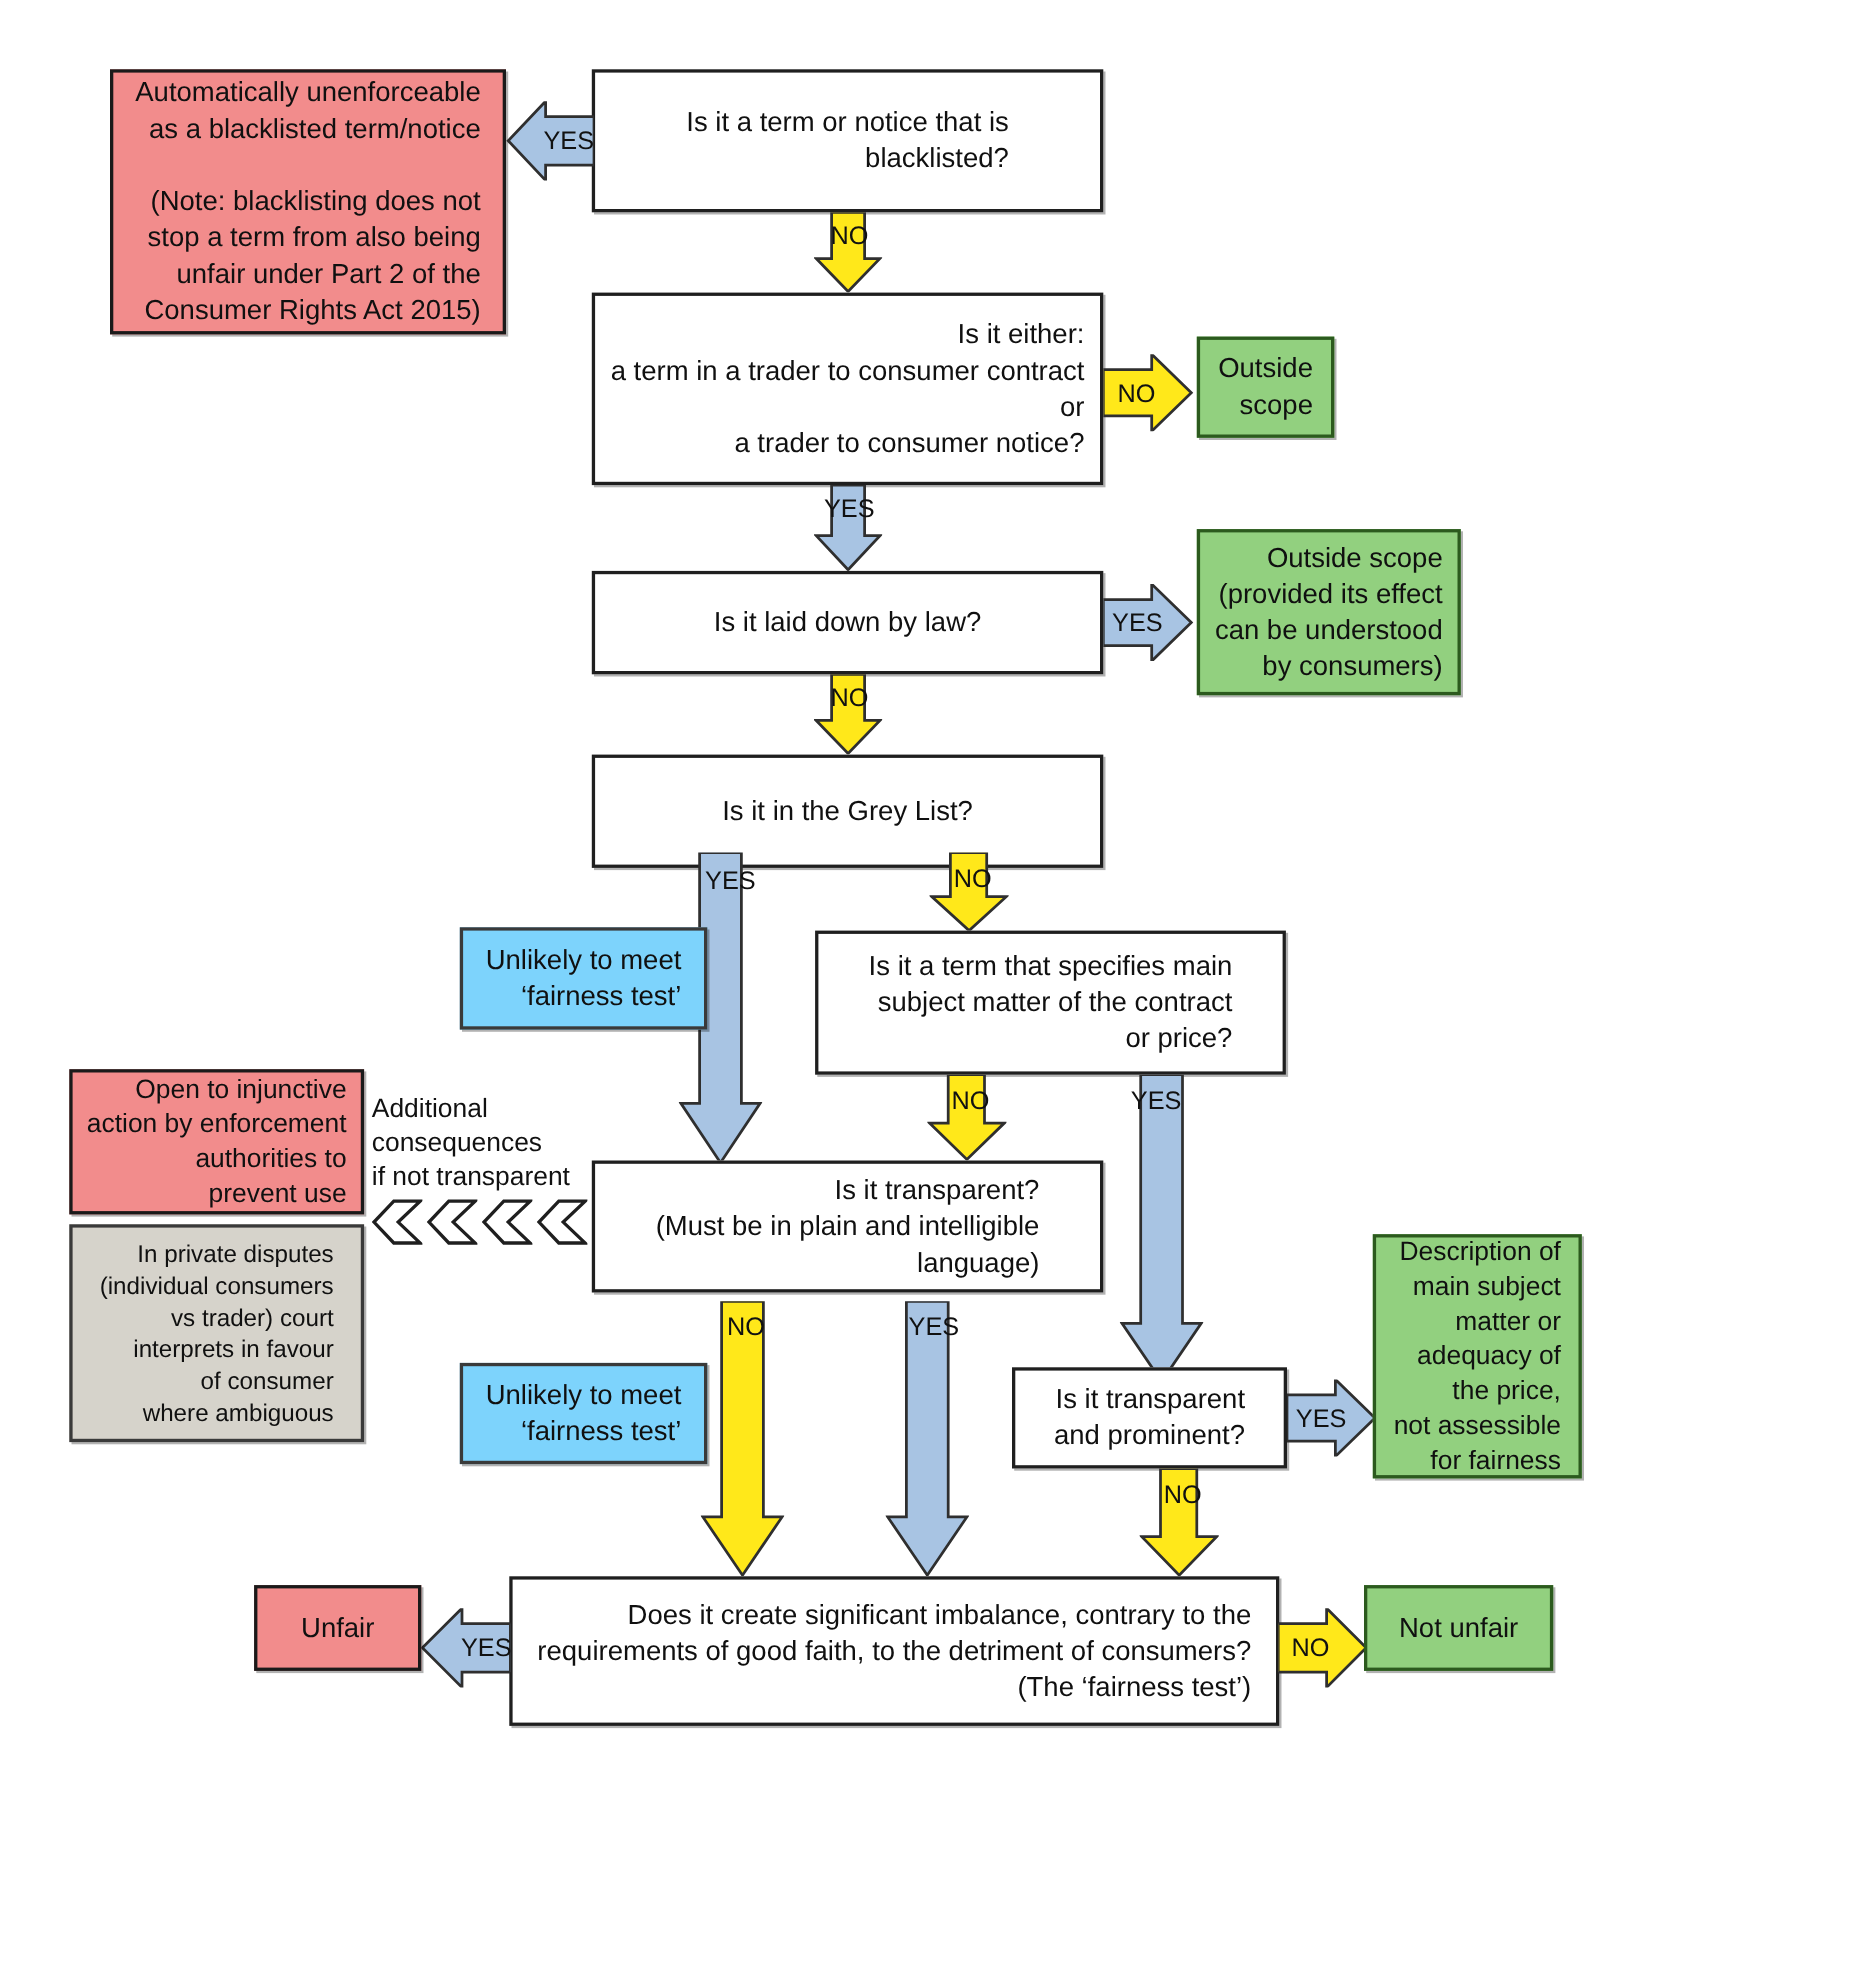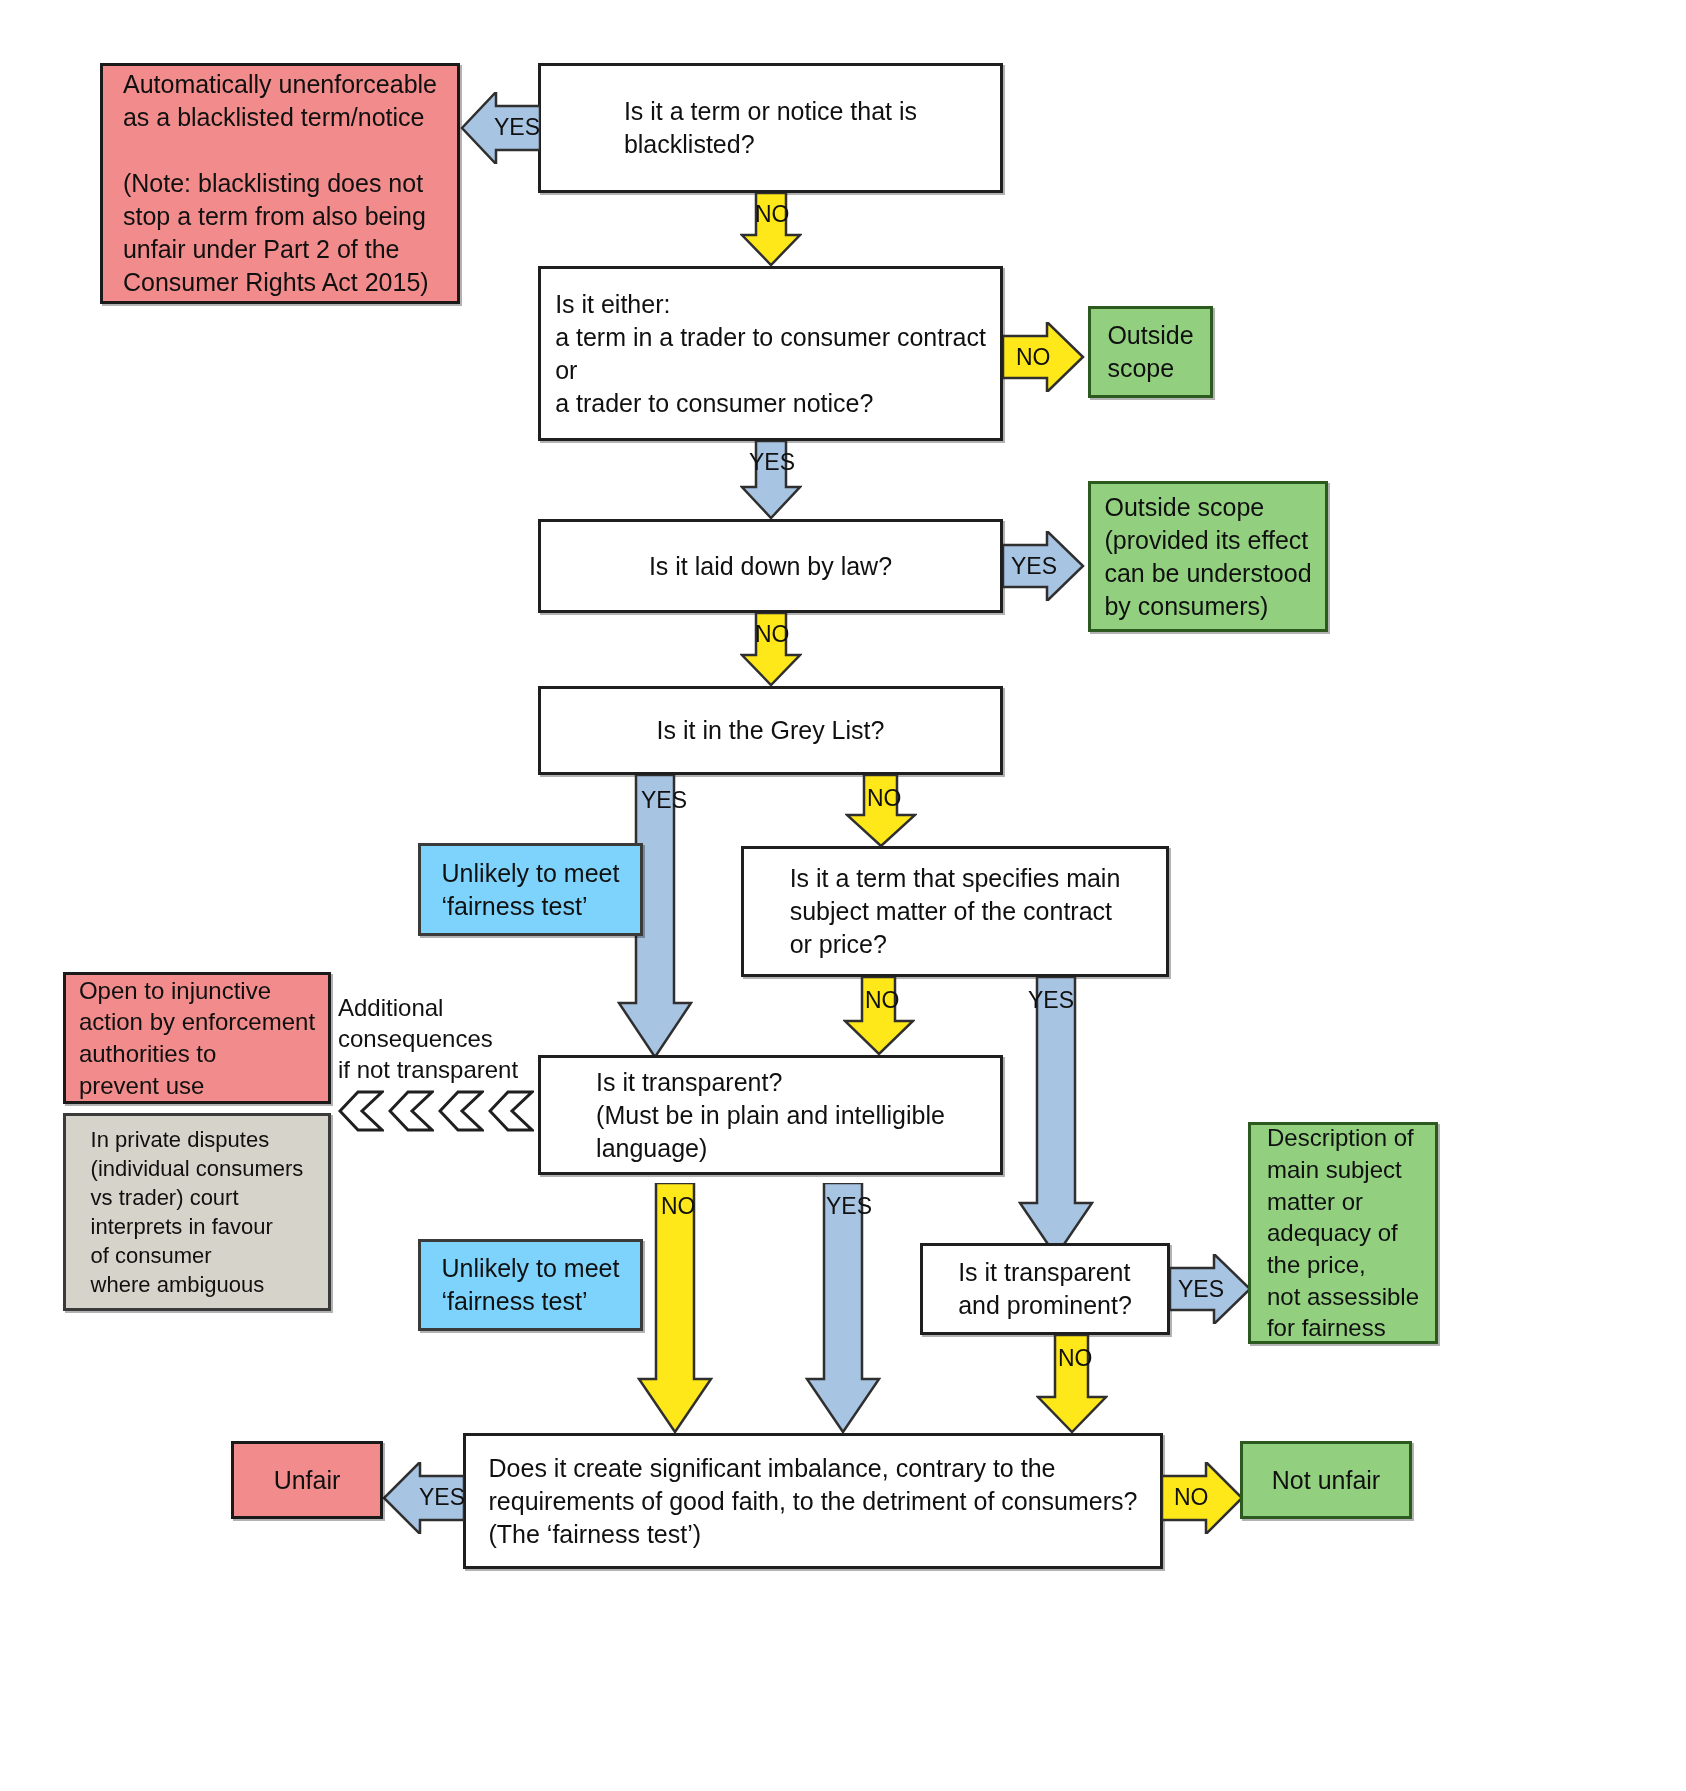--- a/index.html
+++ b/index.html
@@ -32,21 +32,21 @@
   }
 
   
   .node {
     position: absolute;
     box-sizing: border-box;
     border: 3px solid #1f1f1f;
     display: flex;
     align-items: center;
     justify-content: center;
-    text-align: left;
+    text-align: right;
     line-height: 1.32;
     font-size: 25px;
     color: #101010;
     padding: 21px 8px;
     white-space: pre-line;
     box-shadow: 2px 2px 0 rgba(0,0,0,0.30);
   }
   .node.q      { background: #ffffff; }
   .node.red    { background: #f28c8c; border-color: #1a1a1a; }
   .node.green  { background: #92d07f; border-color: #2c5a1e; }
@@ -173,21 +173,21 @@
 
   <div class="arrow" style="left:740px; top:613px; width:62px; height:73px;">
     <span class="shape">
       <svg viewBox="0 0 62 73" preserveAspectRatio="none">
         <polygon points="16,0 46,0 46,42 60,42 31,72 2,42 16,42" fill="#ffe81a" stroke="#2f2f2f" stroke-width="2.5"></polygon>
       </svg>
     </span>
     <span class="alabel" style="left:15px; top:8px;">NO</span>
   </div>
 
-  <div class="node q" style="left:538px; top:686px; width:465px; height:89px;">Is it in the Grey List?</div>
+  <div class="node q" style="left:538px; top:686px; width:465px; height:103px;">Is it in the Grey List?</div>
 
   <div class="arrow" style="left:617px; top:775px; width:76px; height:283px;">
     <span class="shape">
       <svg viewBox="0 0 76 283" preserveAspectRatio="none">
         <polygon points="19,0 57,0 57,228 74,228 38,282 2,228 19,228" fill="#a8c4e3" stroke="#2f2f2f" stroke-width="2.5"></polygon>
       </svg>
     </span>
     <span class="alabel" style="left:24px; top:12px;">YES</span>
   </div>
 

